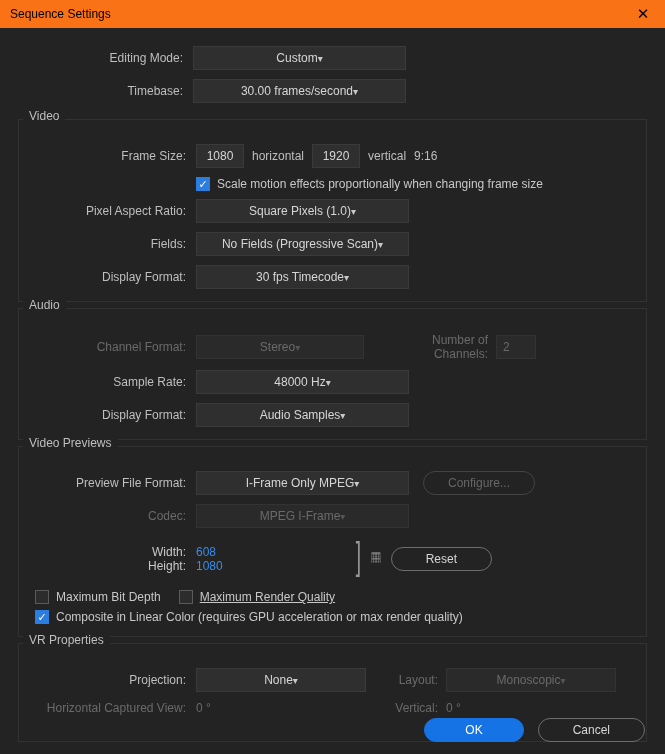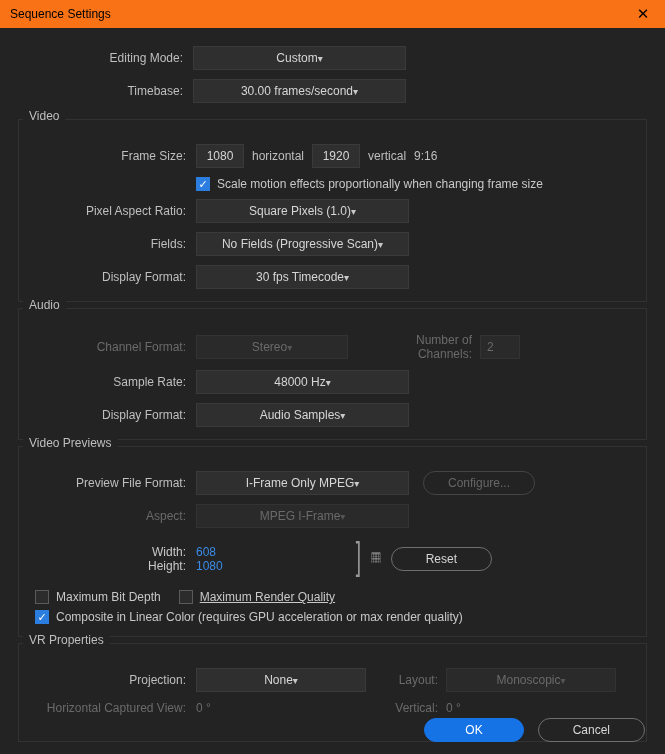--- a/index.html
+++ b/index.html
@@ -219,21 +219,21 @@
         <span>30 fps Timecode</span>
         <span class="chev">▾</span>
       </div>
     </div>
   </div>
 
   <div class="fieldset">
     <div class="section-hdr">Audio</div>
     <div class="row">
       <div class="lbl dim">Channel Format:</div>
-      <div class="select dis" style="width:152px;">
+      <div class="select dis" style="width:168px;">
         <span>Stereo</span>
         <span class="chev">▾</span>
       </div>
       <div class="numcol-lbl small-dim">Number of Channels:</div>
       <div class="input-xs dis" style="width:40px;">
           <span>2</span>
         </div>
     </div>
     <div class="row">
       <div class="lbl">Sample Rate:</div>
@@ -255,21 +255,21 @@
     <div class="section-hdr">Video Previews</div>
     <div class="row">
       <div class="lbl">Preview File Format:</div>
       <div class="select">
         <span>I-Frame Only MPEG</span>
         <span class="chev">▾</span>
       </div>
       <button class="btn dis" style="margin-left:14px;">Configure...</button>
     </div>
     <div class="row">
-      <div class="lbl dim">Aspect:</div>
+      <div class="lbl dim">Codec:</div>
       <div class="select dis">
         <span>MPEG I-Frame</span>
         <span class="chev">▾</span>
       </div>
     </div>
 
     <div style="display:flex; align-items:center;">
       <div class="wh-col">
         <div class="wh-row">
           <div class="wh-lbl">Width:</div>

